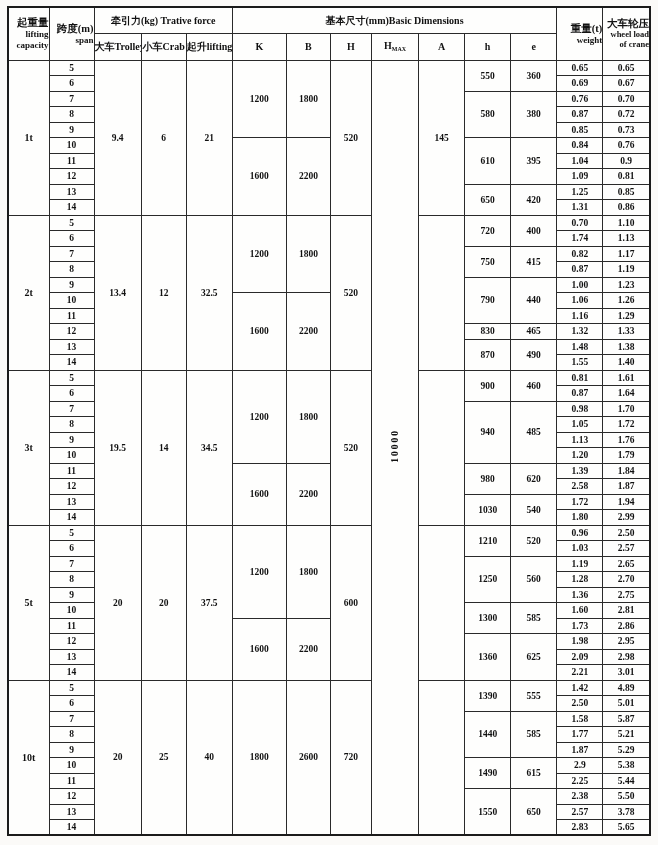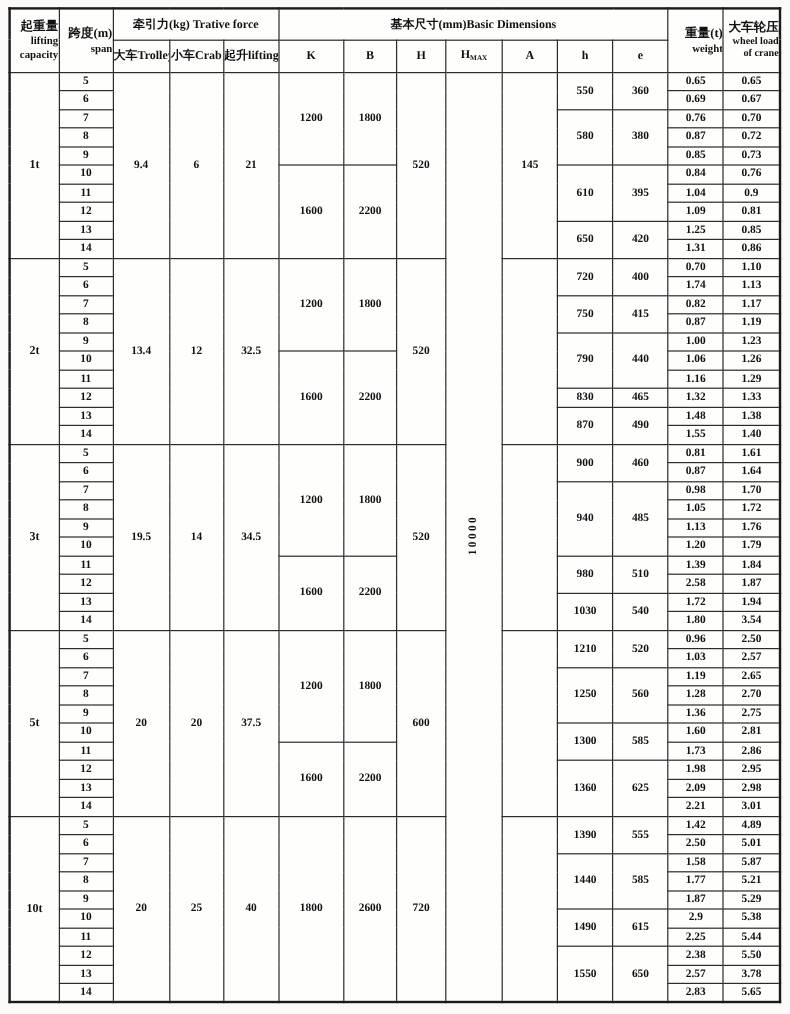--- a/index.html
+++ b/index.html
@@ -289,40 +289,40 @@
         <tr data-name="table-row">
           <td data-name="span-cell">10</td>
           <td data-name="weight-cell">1.20</td>
           <td data-name="wheel-load-cell">1.79</td>
         </tr>
         <tr data-name="table-row">
           <td data-name="span-cell">11</td>
           <td data-name="k-dimension-cell" rowspan="4">1600</td>
           <td data-name="b-dimension-cell" rowspan="4">2200</td>
           <td data-name="h-small-dimension-cell" rowspan="2">980</td>
-          <td data-name="e-dimension-cell" rowspan="2">510</td>
+          <td data-name="e-dimension-cell" rowspan="2">620</td>
           <td data-name="weight-cell">1.39</td>
           <td data-name="wheel-load-cell">1.84</td>
         </tr>
         <tr data-name="table-row">
           <td data-name="span-cell">12</td>
           <td data-name="weight-cell">2.58</td>
           <td data-name="wheel-load-cell">1.87</td>
         </tr>
         <tr data-name="table-row">
           <td data-name="span-cell">13</td>
           <td data-name="h-small-dimension-cell" rowspan="2">1030</td>
           <td data-name="e-dimension-cell" rowspan="2">540</td>
           <td data-name="weight-cell">1.72</td>
           <td data-name="wheel-load-cell">1.94</td>
         </tr>
         <tr data-name="table-row">
           <td data-name="span-cell">14</td>
           <td data-name="weight-cell">1.80</td>
-          <td data-name="wheel-load-cell">3.54</td>
+          <td data-name="wheel-load-cell">2.99</td>
         </tr>
         <tr data-name="table-row">
           <td data-name="capacity-cell" rowspan="10">5t</td>
           <td data-name="span-cell">5</td>
           <td data-name="trolley-force-cell" rowspan="10">20</td>
           <td data-name="crab-force-cell" rowspan="10">20</td>
           <td data-name="lifting-force-cell" rowspan="10">37.5</td>
           <td data-name="k-dimension-cell" rowspan="6">1200</td>
           <td data-name="b-dimension-cell" rowspan="6">1800</td>
           <td data-name="h-dimension-cell" rowspan="10">600</td>

